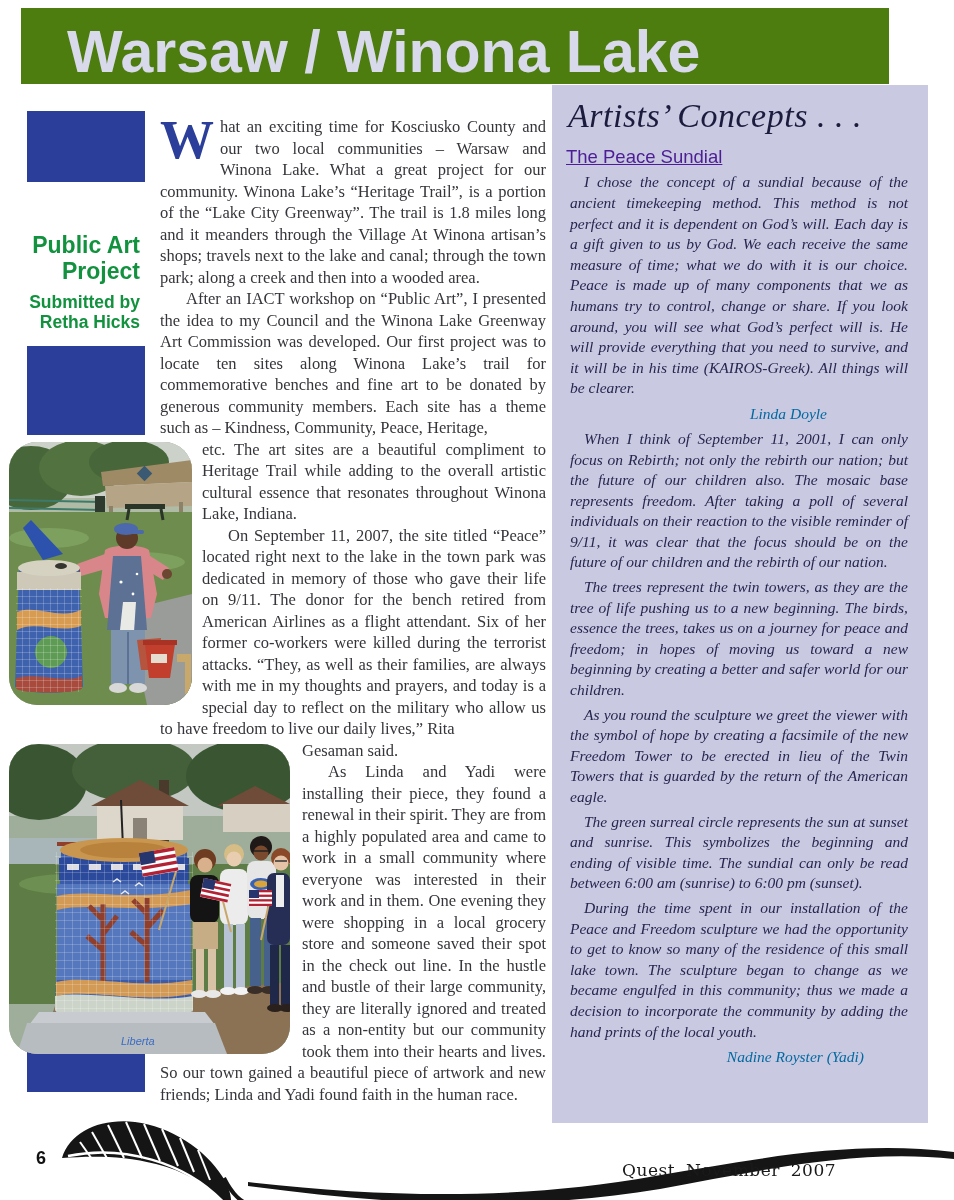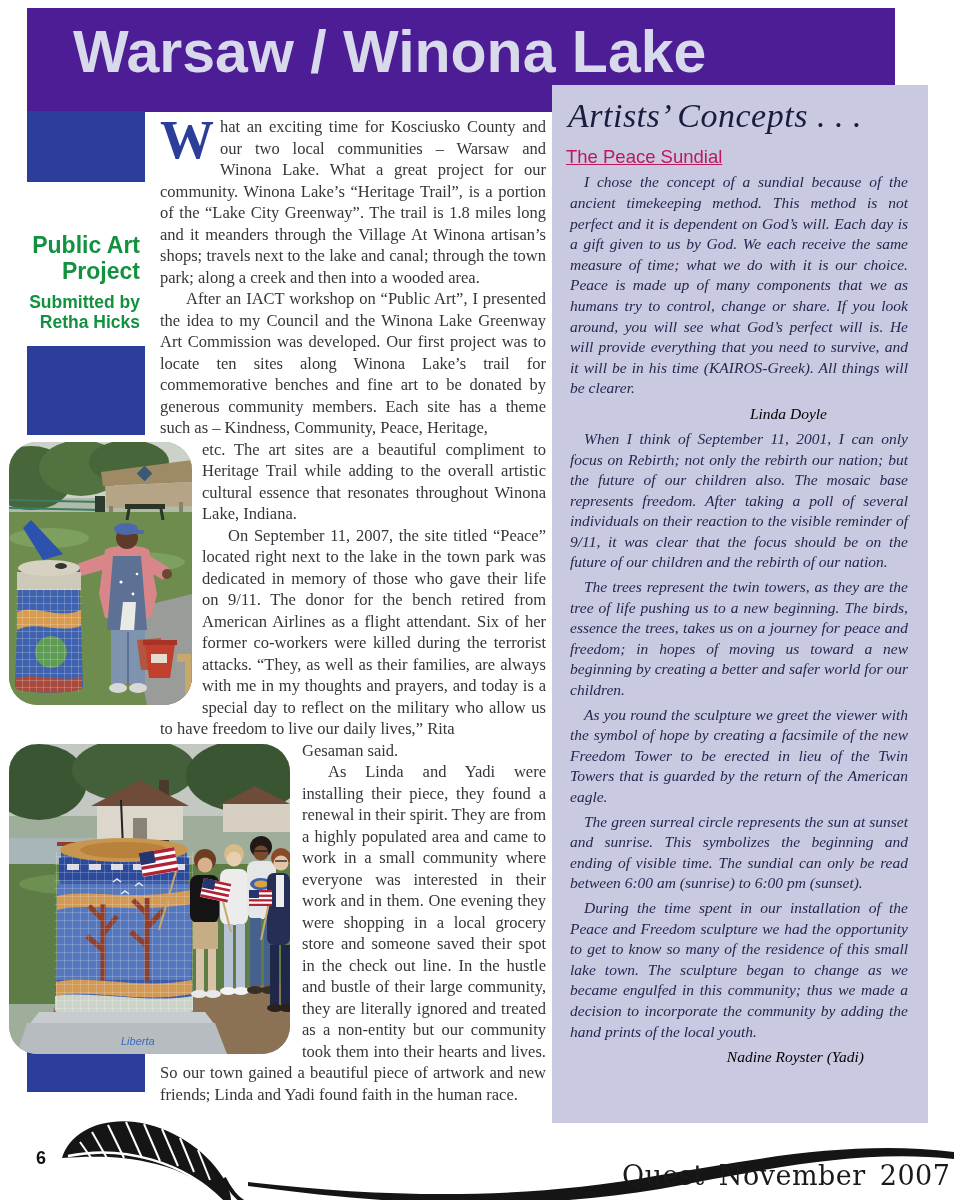--- a/index.html
+++ b/index.html
@@ -2,22 +2,22 @@
 <html><head>
 <meta charset="utf-8">
 <style>
   html,body{margin:0;padding:0;}
   body{
     width:954px;height:1200px;position:relative;background:#ffffff;
     font-family:"Liberation Serif", serif;overflow:hidden;
   }
   
   .banner{
-    position:absolute;left:27px;top:8px;width:868px;height:104px;
-    background:#4c1d95;
+    position:absolute;left:21px;top:8px;width:868px;height:76px;
+    background:#4d7c0f;
   }
   .banner h1{
     margin:0;padding:15px 0 0 46px;
     font-family:"Liberation Sans", sans-serif;font-weight:bold;
     font-size:59px;line-height:1;color:#d8d9ea;letter-spacing:0px;white-space:nowrap;
   }
   
   .rail-block{position:absolute;background:#2b3f9a;}
   .rail-leg{left:27px;top:111px;width:118px;height:71px;}
   .rail-mid{left:27px;top:346px;width:118px;height:89px;}
@@ -51,39 +51,39 @@
   .sidebar{
     position:absolute;left:552px;top:85px;width:376px;height:1038px;
     box-sizing:border-box;background:#c9c9e1;padding:8px 16px 0 14px;overflow:hidden;
   }
   .sidebar-title{
     margin:4px 0 12px 2px;font-family:"Liberation Serif", serif;font-style:italic;
     font-weight:normal;font-size:34px;line-height:1.1;color:#1b1b3e;letter-spacing:.5px;
   }
   .sidebar h3{
     margin:0 0 2px 0;font-family:"Liberation Sans", sans-serif;font-weight:normal;
-    font-size:18.5px;line-height:22px;color:#be185d;text-decoration:underline;
+    font-size:18.5px;line-height:22px;color:#4c1d95;text-decoration:underline;
   }
   .sidebar h3.second{margin-top:14px;}
   .sidebar p{
     margin:4px;font-style:italic;font-size:15.5px;line-height:20.6px;
     color:#26264f;text-indent:14px;text-align:justify;
   }
-  .sig{ text-align:right;font-style:italic;font-size:15.5px;line-height:22px;color:#000000;margin:2px 0 0 0;}
+  .sig{ text-align:right;font-style:italic;font-size:15.5px;line-height:22px;color:#0369a1;margin:2px 0 0 0;}
   .sig.s1{padding-right:85px;}
   .sig.s2{padding-right:48px;}
   
   .page-number{
     position:absolute;left:36px;top:1148px;
     font-family:"Liberation Sans", sans-serif;font-weight:bold;font-size:18px;color:#111;
   }
   .flourish{position:absolute;left:0;top:1112px;width:954px;height:88px;}
   .credit{
     position:absolute;left:622px;top:1160px;
-    font-family:"DejaVu Serif", serif;font-size:27px;color:#1a1a1a;word-spacing:5px;letter-spacing:.5px;
+    font-family:"DejaVu Serif", serif;font-size:17px;color:#1a1a1a;word-spacing:5px;letter-spacing:.5px;
   }
 </style>
 </head>
 <body>
 
 <div class="banner">
   <h1>Warsaw / Winona Lake</h1>
 </div>
 
 <div class="rail-block rail-leg"></div>

